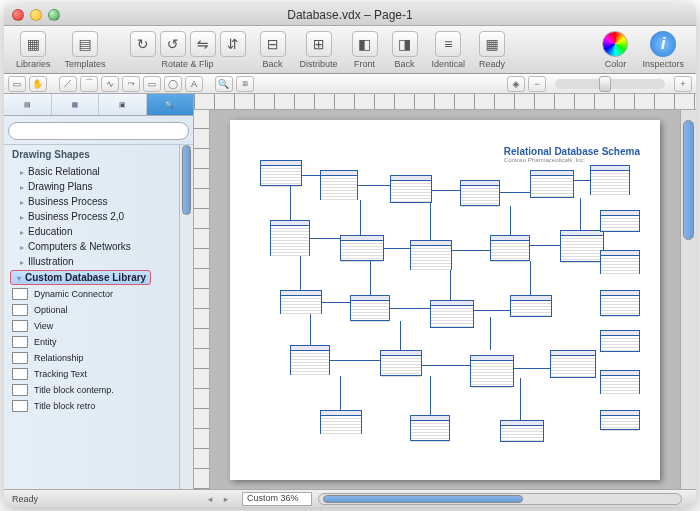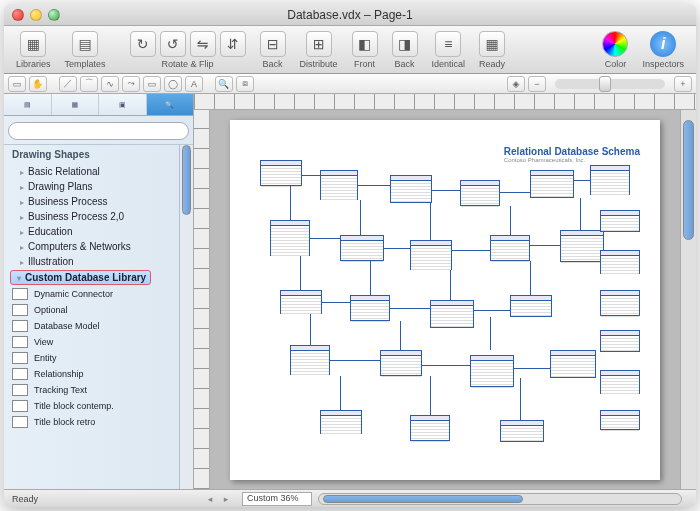--- a/index.html
+++ b/index.html
@@ -195,21 +195,20 @@
               <div class="tree-item">Business Process</div>
               <div class="tree-item">Business Process 2,0</div>
               <div class="tree-item">Education</div>
               <div class="tree-item">Computers &amp; Networks</div>
               <div class="tree-item">Illustration</div>
             </div>
           <div class="tree-item selected">Custom Database Library</div>
           <div id="stencils">
               <div class="stencil"><div class="sicon"></div><span>Dynamic Connector</span></div>
               <div class="stencil"><div class="sicon"></div><span>Optional</span></div>
-              <div class="stencil"><div class="sicon"></div><span>Database Model</span></div>
               <div class="stencil"><div class="sicon"></div><span>View</span></div>
               <div class="stencil"><div class="sicon"></div><span>Entity</span></div>
               <div class="stencil"><div class="sicon"></div><span>Relationship</span></div>
               <div class="stencil"><div class="sicon"></div><span>Tracking Text</span></div>
               <div class="stencil"><div class="sicon"></div><span>Title block contemp.</span></div>
               <div class="stencil"><div class="sicon"></div><span>Title block retro</span></div>
             </div>
         </div>
         <div class="sb-vscroll">
             <div class="vthumb"></div>

